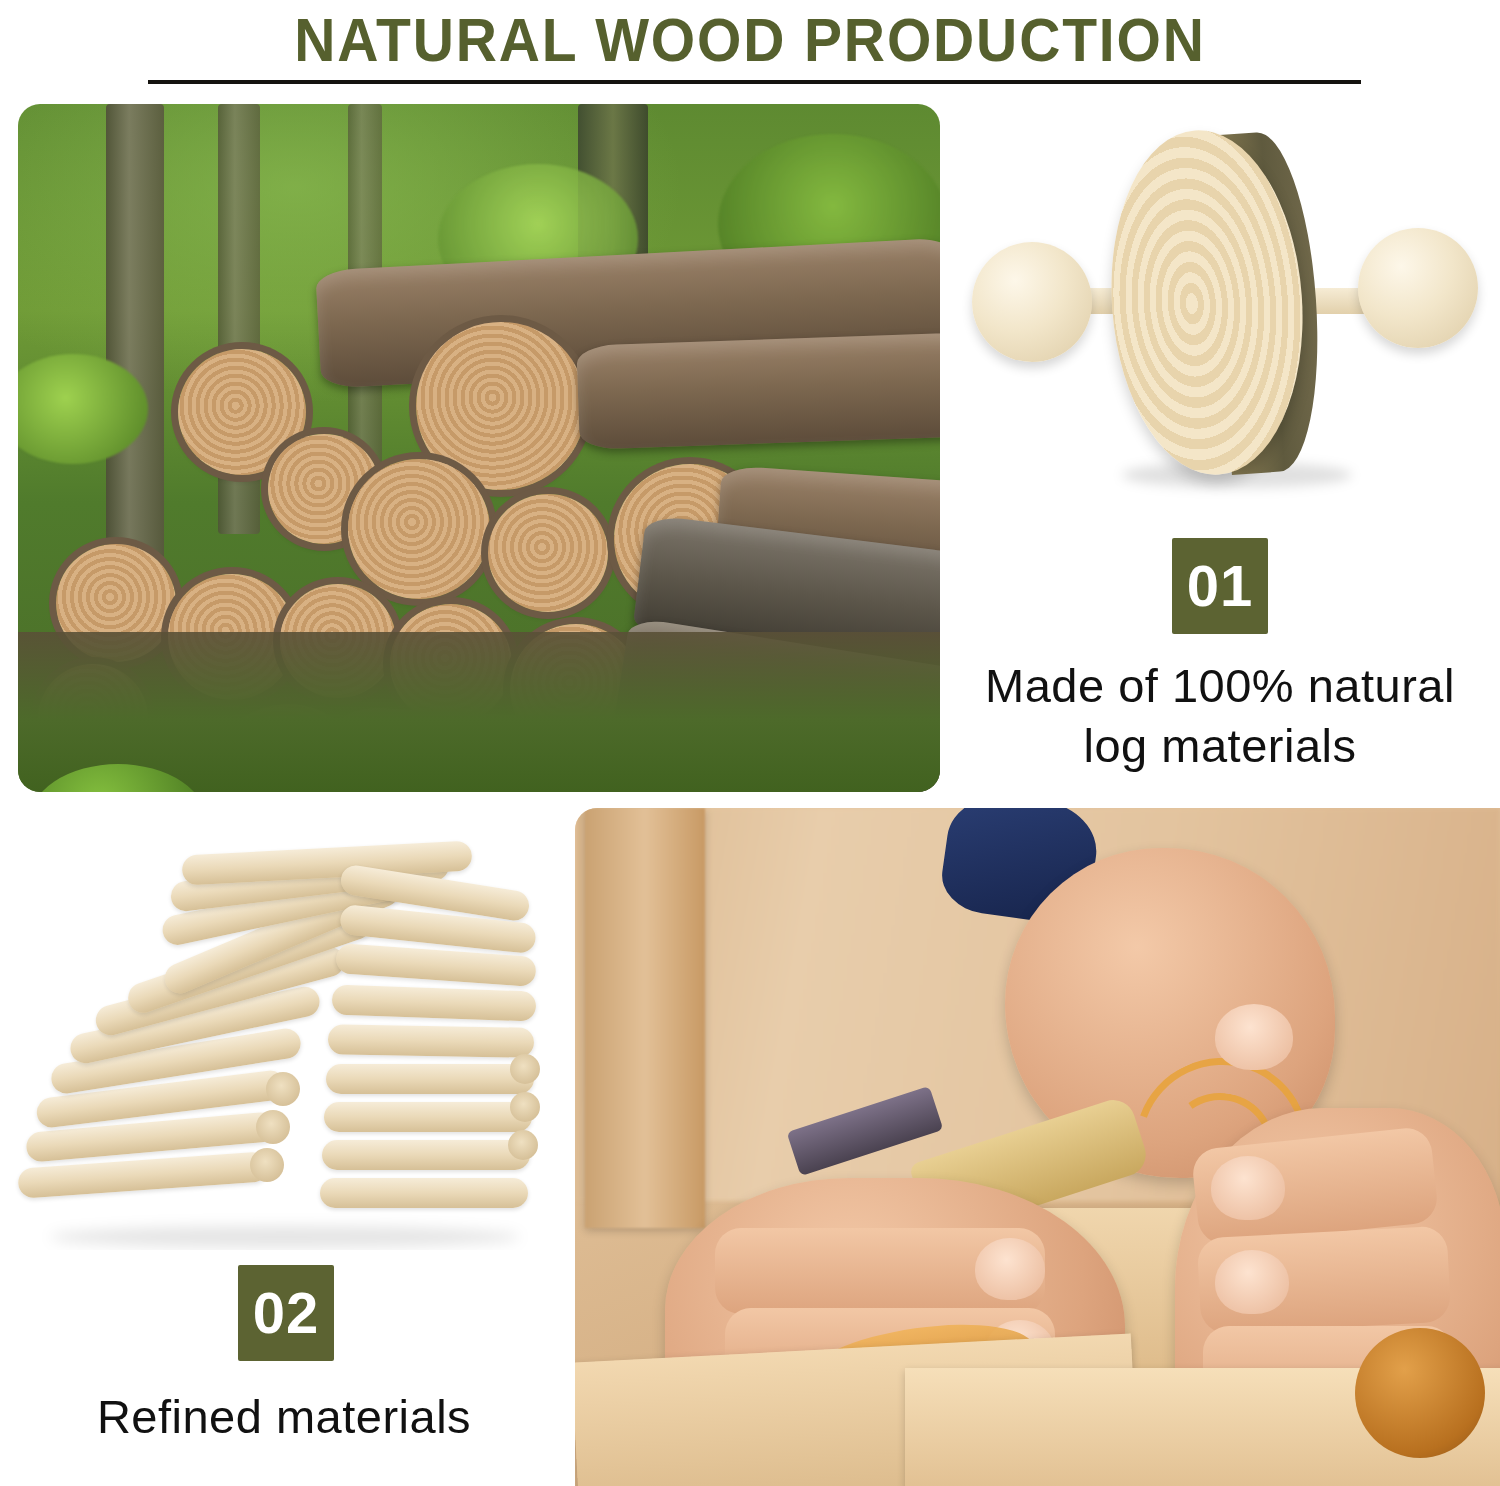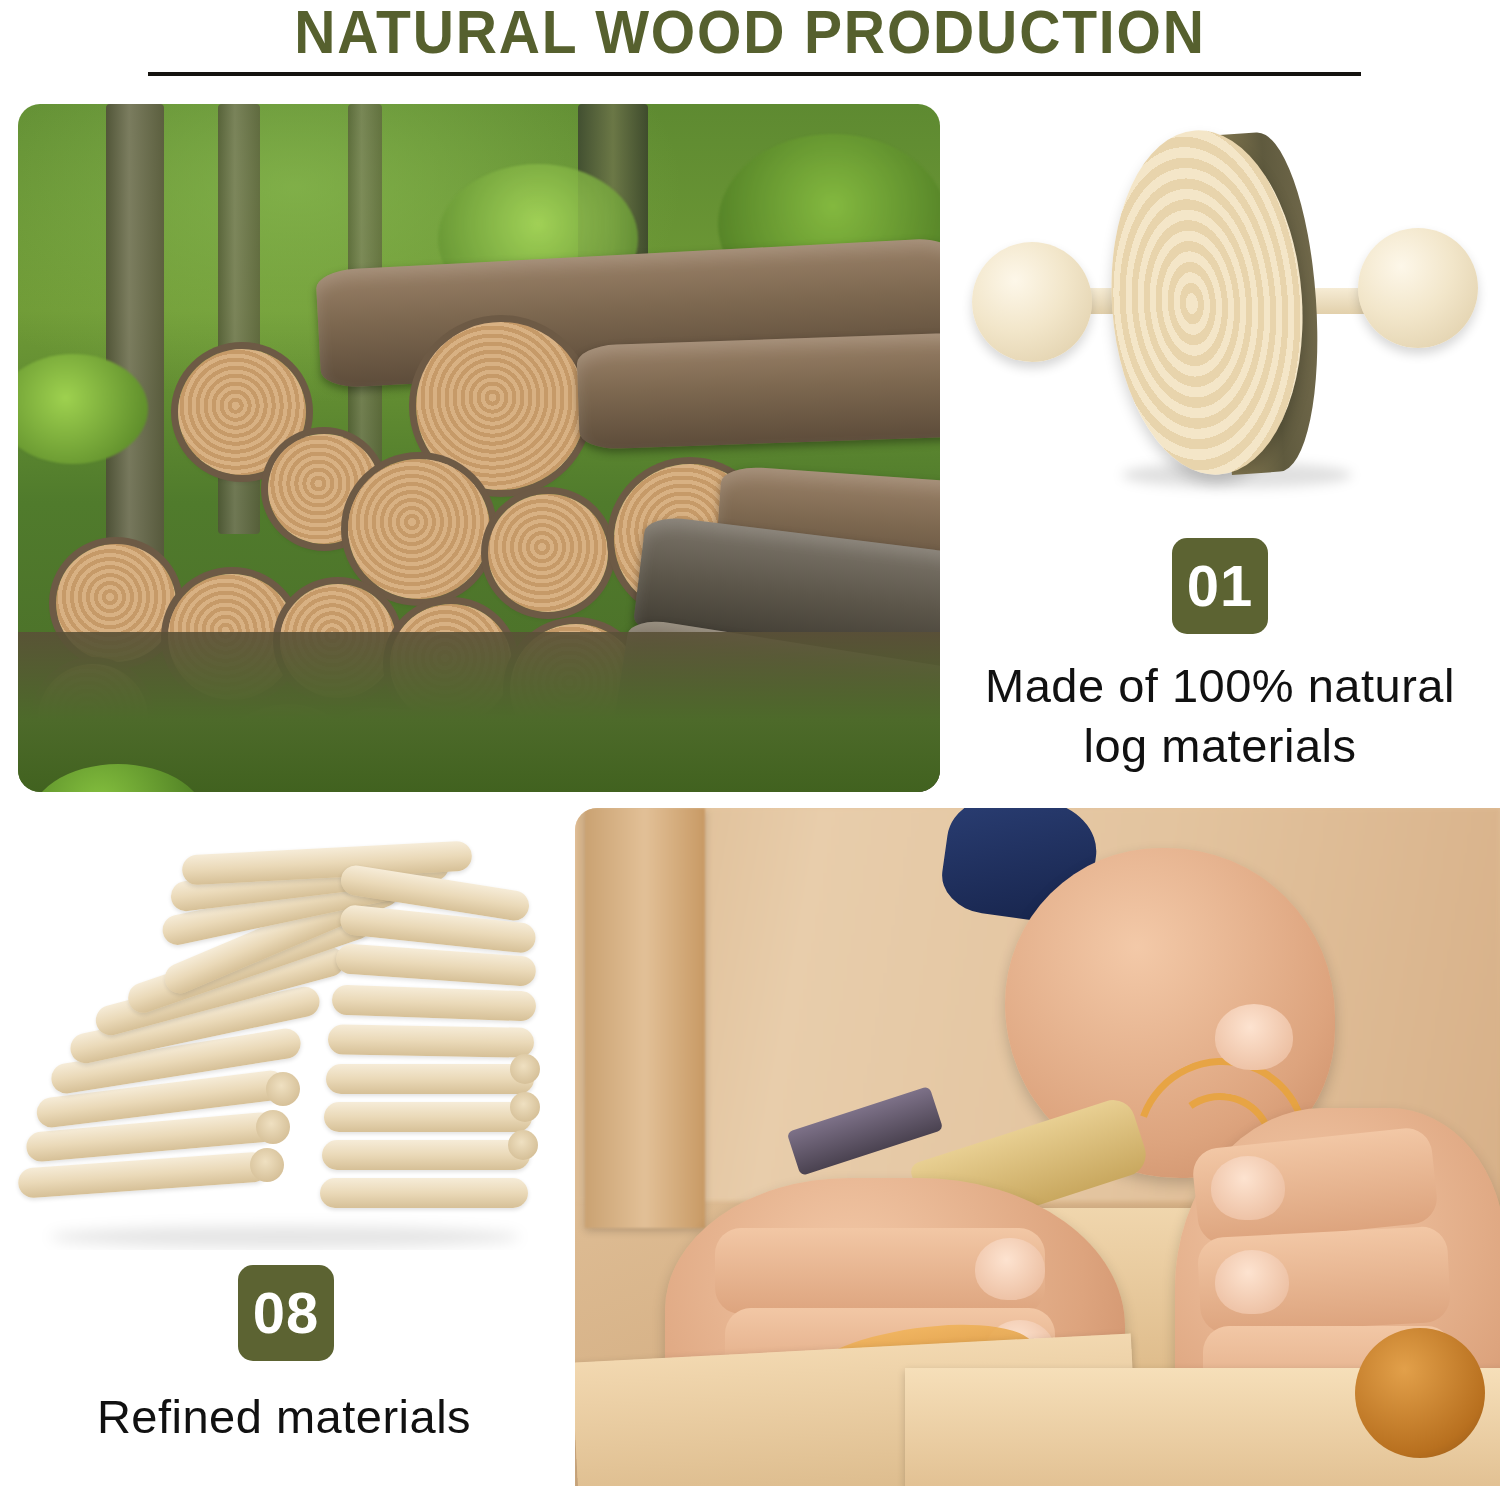--- a/index.html
+++ b/index.html
@@ -15,21 +15,21 @@
     width: 1500px;
     height: 1486px;
     background: #ffffff;
     overflow: hidden;
   }
 
   
   .header {
     position: absolute;
     left: 0;
-    top: 0;
+    top: 8px;
     width: 1500px;
     height: 95px;
   }
   .title {
     position: absolute;
     left: 0;
     top: -4px;
     width: 1500px;
     text-align: center;
     font-family: "Liberation Sans", sans-serif;
@@ -272,21 +272,21 @@
     background: radial-gradient(circle at 38% 32%, #e9a košt 0%, #d98e36 0%, #b96f22 70%, #8d5216 100%);
   }
 
   
   .feature {
     position: absolute;
   }
   .badge {
     width: 96px;
     height: 96px;
-    border-radius: 15px;
+    border-radius: 2px;
     background: #5c6332;
     color: #ffffff;
     font-family: "Liberation Sans", sans-serif;
     font-weight: bold;
     font-size: 58px;
     line-height: 96px;
     text-align: center;
     letter-spacing: 1px;
   }
   .feature-text {
@@ -457,19 +457,19 @@
 
   <div class="feature feature-01">
     <div class="badge">01</div>
     <div class="feature-text">
       <div>Made of 100% natural</div>
       <div>log materials</div>
     </div>
   </div>
 
   <div class="feature feature-02">
-    <div class="badge">08</div>
+    <div class="badge">02</div>
     <div class="feature-text">
       <div>Refined materials</div>
     </div>
   </div>
 
 </div>
 
 </body></html>

